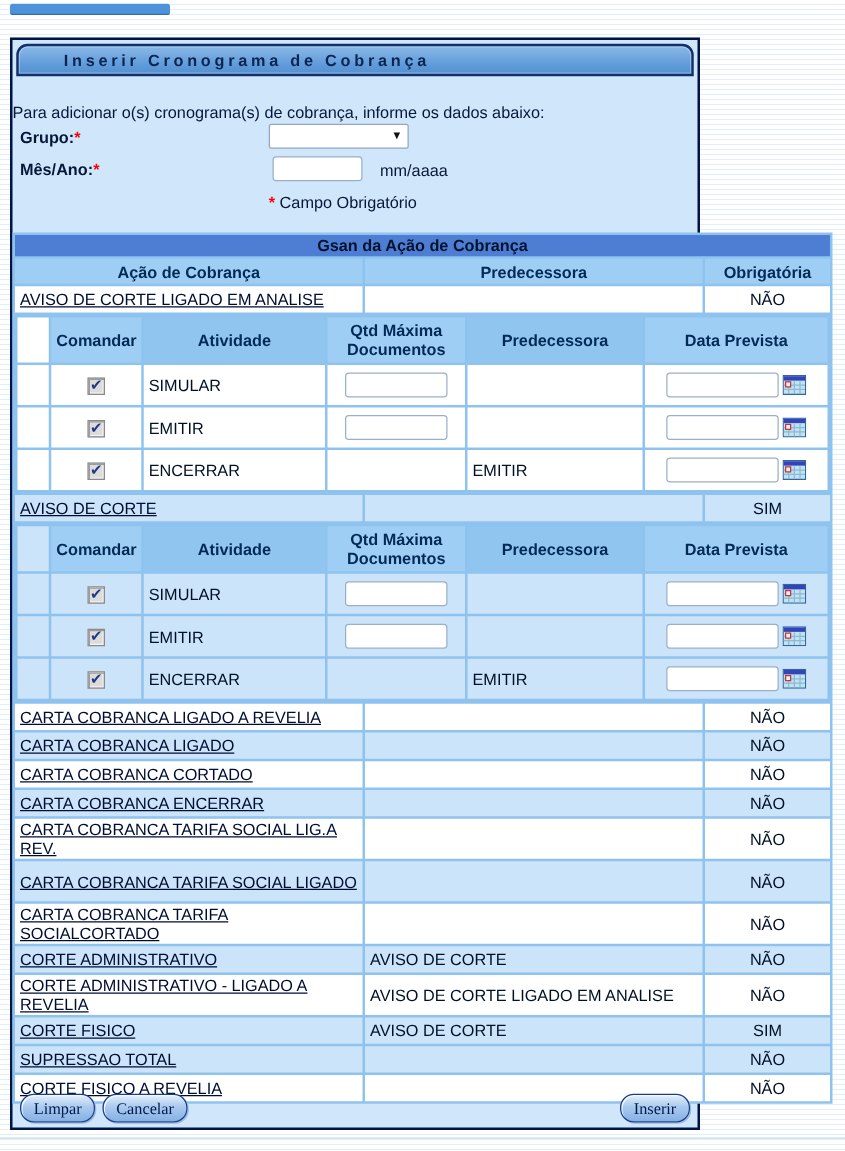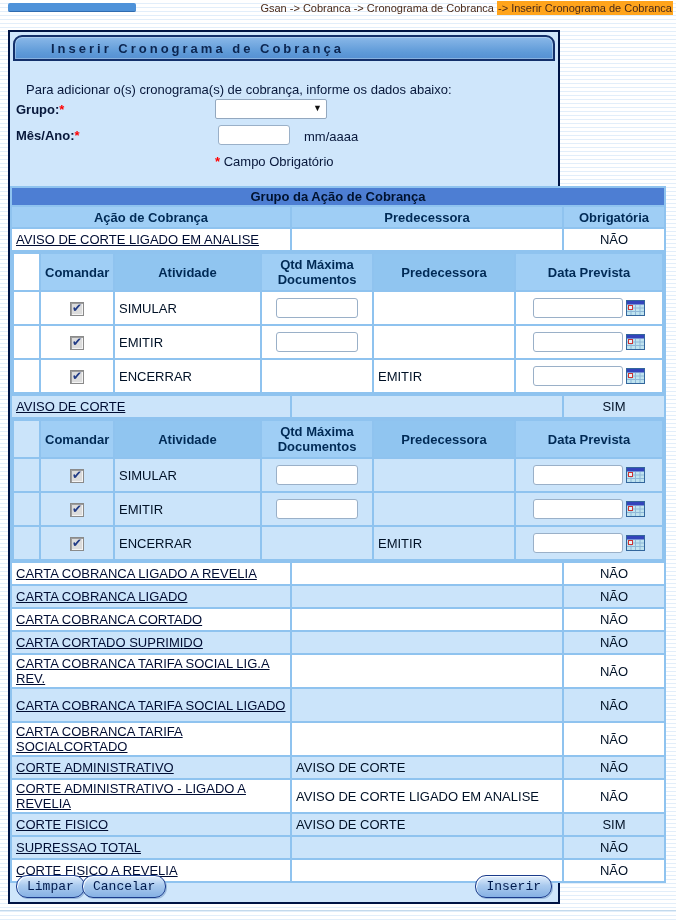--- a/index.html
+++ b/index.html
@@ -15,21 +15,21 @@
   .top-frag{position:absolute;left:8px;top:3px;width:128px;height:9px;background:#4e92d9;border-radius:2px;border-bottom:1px solid #2f6cb0;}
   .breadcrumb{position:absolute;top:2px;right:3px;font-size:11px;color:var(--crumb-brown);white-space:nowrap;}
   .crumb-hl{background:var(--highlight-orange);padding:1px 1px;}
   .main-box{position:absolute;left:8px;top:30px;width:552px;height:874px;
     background:var(--page-bg);border:2px solid var(--box-border);}
   .title-bar{margin:3px;height:26px;line-height:23px;padding-left:36px;
     background:linear-gradient(180deg,#8ab8e8,#5e9ad8 70%,#5590d2);
     border:2px solid #13306b;border-radius:9px 9px 0 0;
     box-shadow:inset 0 0 0 1px rgba(255,255,255,.3);
     font-size:13px;font-weight:bold;letter-spacing:3px;color:#0b2550;}
-  .intro{position:absolute;left:16px;top:50px;font-size:13px;color:#07173a;}
+  .intro{position:absolute;left:0;top:50px;font-size:13px;color:#07173a;}
   .lbl{position:absolute;left:6px;font-size:13px;font-weight:bold;color:#07173a;}
   .req{color:var(--required-red);font-weight:bold;}
   .selectbox{position:absolute;left:205px;top:67px;width:112px;height:20px;background:#fff;
     border:1px solid #93a8bf;border-radius:2px;}
   .selectbox .arrow{position:absolute;right:4px;top:3px;font-size:9px;color:#101010;}
   .inp{border:1px solid #9ab0c8;border-radius:3px;height:20px;background:#fff;padding:1px 2px;font-size:13px;}
   .mes-inp{position:absolute;left:208px;top:93px;width:72px;}
   .hint{position:absolute;left:294px;top:97px;font-size:13px;color:#07173a;}
   .req-note{position:absolute;left:205px;top:122px;font-size:13px;color:#07173a;}
   .tbl{position:absolute;left:0px;top:154px;width:656px;border-collapse:separate;border-spacing:2px;
@@ -59,36 +59,33 @@
     align-items:center;justify-content:center;cursor:default;}
   .chk{font-size:12px;color:#203a85;line-height:1;margin-top:-1px;}
   .qtd-inp{width:82px;}
   .datec{text-align:center;white-space:nowrap;}
   .date-inp{width:90px;vertical-align:middle;}
   .cal{vertical-align:middle;margin-left:3px;}
   .btn{position:absolute;top:843px;height:23px;font-size:13px;color:#001a4d;
     background:linear-gradient(180deg,#e3effc,#aacaee 45%,#86b1e4);
     border:1px solid #1b3c8c;border-radius:11px;
     box-shadow:inset 1px 1px 0 #f4faff,1px 1px 0 #9cbbdd;padding:2px 10px;cursor:pointer;
-    font-family:Liberation Mono, monospace;}
+    font-family:Liberation Serif, serif;}
   .btn-limpar{left:6px;}
   .btn-cancelar{left:72px;}
   .btn-inserir{right:6px;margin-left:20px;}
   .bottom-line{position:absolute;left:0;top:910px;width:100%;height:1px;background:#c3d9ec;}
 </style>
 </head>
 <body>
 
 <div class="page">
 
   <div class="top-frag"></div>
 
-  <div class="breadcrumb">
-    <span>Gsan -&gt; Cobranca -&gt; Cronograma de Cobranca </span><span class="crumb-hl">-&gt; Inserir Cronograma de Cobranca</span>
-  </div>
 
   <div class="main-box">
 
     <div class="title-bar">Inserir Cronograma de Cobrança</div>
 
     <div class="intro">Para adicionar o(s) cronograma(s) de cobrança, informe os dados abaixo:</div>
 
     <div class="lbl" style="top:70px;"><span>Grupo:</span><span class="req">*</span></div>
     <div class="selectbox">
       <span></span>
@@ -102,21 +99,21 @@
     <div class="req-note"><span class="req">*</span> <span>Campo Obrigatório</span></div>
 
     <table class="tbl">
       <colgroup>
           <col style="width:278px">
           <col style="width:270px">
           <col>
         </colgroup>
       <tbody>
           <tr>
-        <td colspan="3" class="h1">Grupo da Ação de Cobrança</td>
+        <td colspan="3" class="h1">Gsan da Ação de Cobrança</td>
       </tr>
       <tr class="h2">
         <td>Ação de Cobrança</td>
         <td>Predecessora</td>
         <td>Obrigatória</td>
       </tr>
 
       <tr class="r w">
         <td><a class="lnk" href="#">AVISO DE CORTE LIGADO EM ANALISE</a></td>
         <td></td>
@@ -276,21 +273,21 @@
         <td><a class="lnk" href="#">CARTA COBRANCA LIGADO</a></td>
         <td></td>
         <td class="obr">NÃO</td>
       </tr>
       <tr class="r w">
         <td><a class="lnk" href="#">CARTA COBRANCA CORTADO</a></td>
         <td></td>
         <td class="obr">NÃO</td>
       </tr>
       <tr class="r b">
-        <td><a class="lnk" href="#">CARTA CORTADO SUPRIMIDO</a></td>
+        <td><a class="lnk" href="#">CARTA COBRANCA ENCERRAR</a></td>
         <td></td>
         <td class="obr">NÃO</td>
       </tr>
       <tr class="r w">
         <td><a class="lnk" href="#">CARTA COBRANCA TARIFA SOCIAL LIG.A REV.</a></td>
         <td></td>
         <td class="obr">NÃO</td>
       </tr>
       <tr class="r b tall">
         <td><a class="lnk" href="#">CARTA COBRANCA TARIFA SOCIAL LIGADO</a></td>

